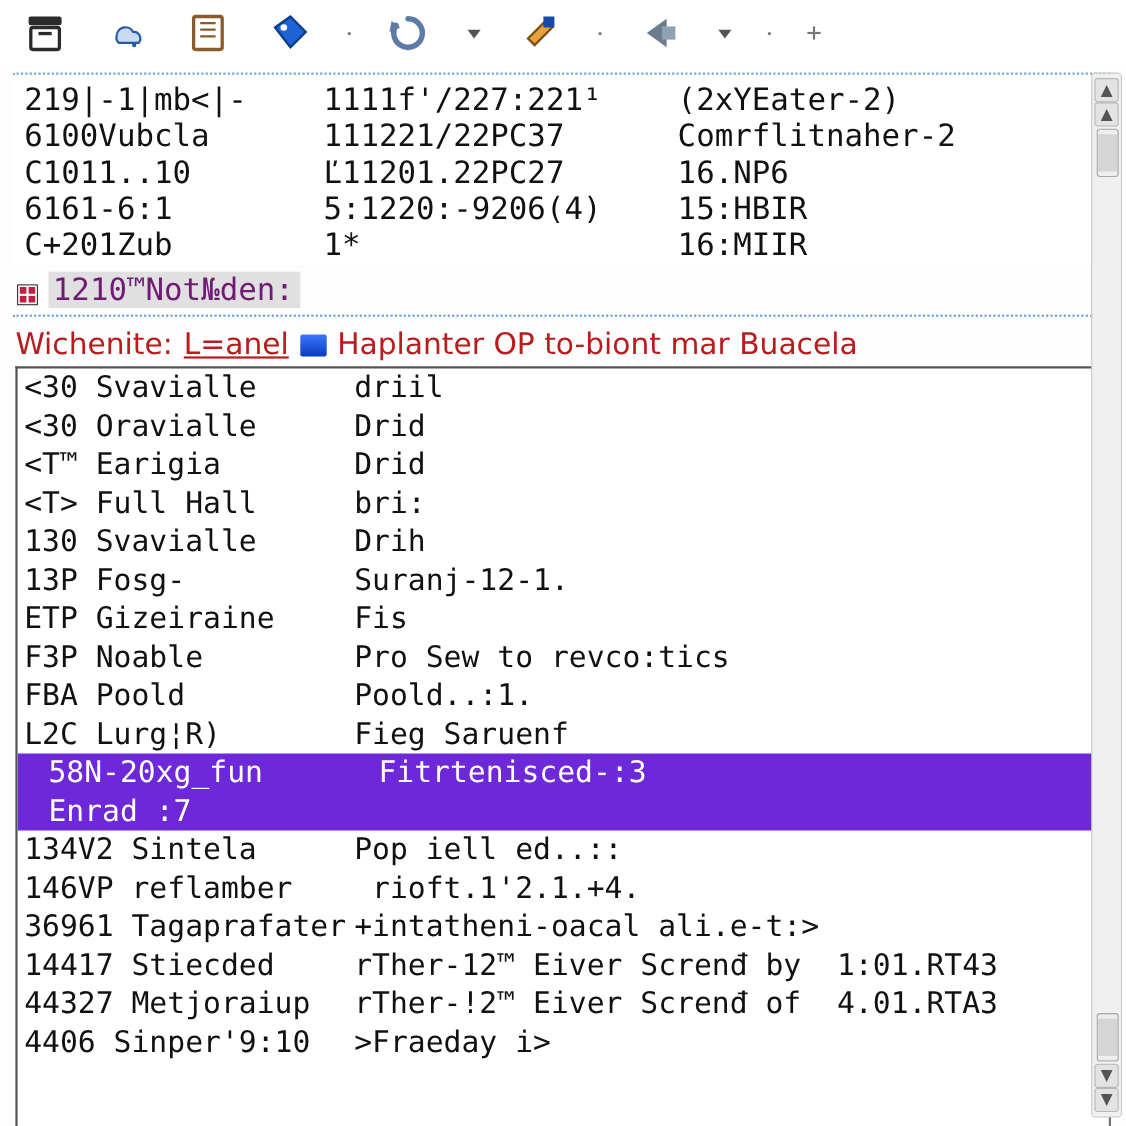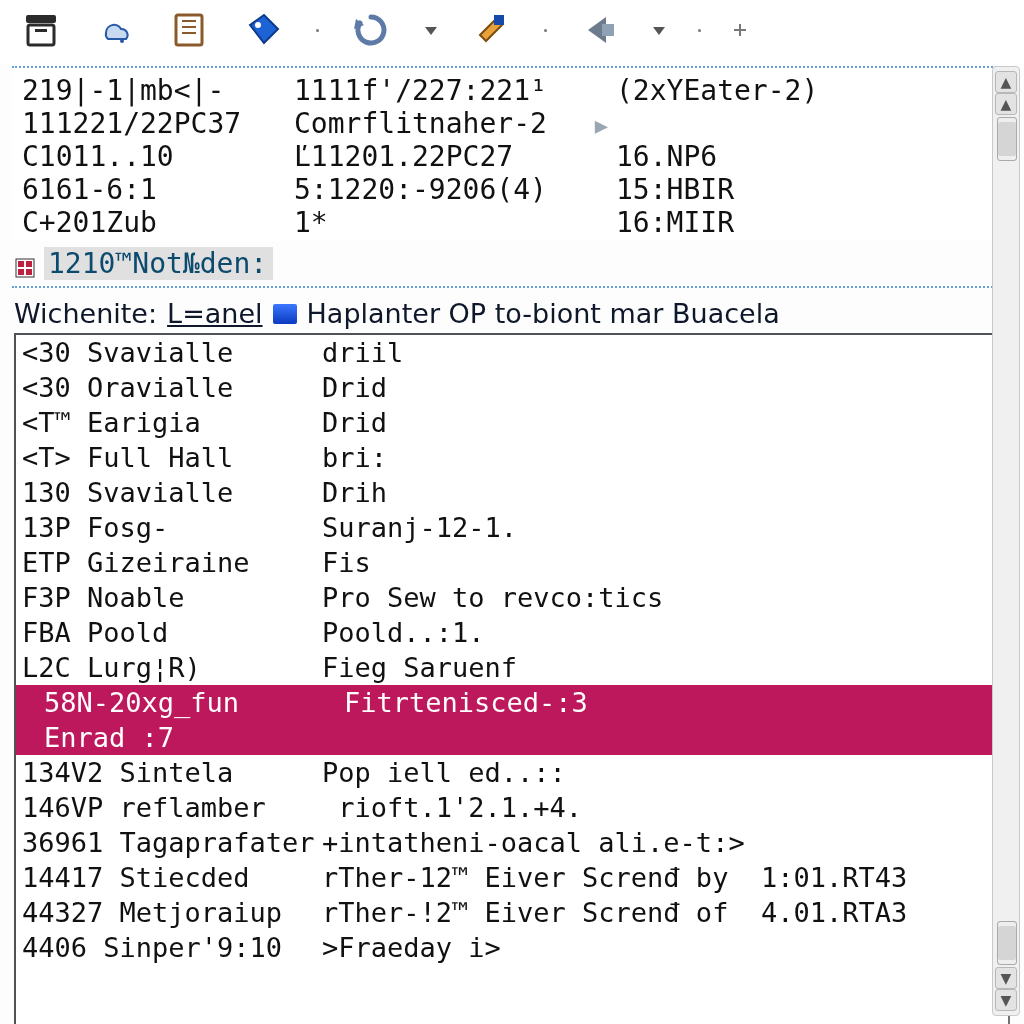--- a/index.html
+++ b/index.html
@@ -69,40 +69,40 @@
   }
 
   .prompt-line {
     display: flex;
     align-items: center;
     gap: 8px;
     margin-top: 4px;
     padding: 2px 6px 4px 2px;
     font-family: "DejaVu Sans Mono", "Liberation Mono", monospace;
     font-size: 28px;
-    color: #0c4a6e;
+    color: #701a75;
   }
   .prompt-line .hl {
     background: #e0e0e0;
     padding: 0 6px 0 4px;
   }
   .prompt-icon {
     width: 22px; height: 22px; flex: 0 0 auto;
   }
 
   .dots-rule2 {
     border-top-color: #6aa0d8;
     margin-top: 2px;
   }
 
   
   .linkbar {
     margin: 10px 14px 4px 14px;
     font-size: 27px;
-    color: #0f172a;
+    color: #b91c1c;
     font-family: "DejaVu Sans", Arial, sans-serif;
     display: flex;
     align-items: center;
     gap: 10px;
   }
   .linkbar .underlined { text-decoration: underline; }
   .linkbar .mini-icon {
     display: inline-flex; width: 24px; height: 20px;
     background: linear-gradient(#3a78ff, #0a3abf);
     border-radius: 2px;
@@ -122,21 +122,21 @@
   }
   .list-row {
     display: grid;
     grid-template-columns: 280px 1fr;
     column-gap: 20px;
     padding: 2px 8px 2px 6px;
     white-space: pre;
     color: #111;
   }
   .list-row.sel {
-    background: #be185d;
+    background: #6d28d9;
     color: #fff;
     padding-left: 28px;
   }
 
   
   .vscroll {
     position: absolute;
     top: 66px;
     right: 4px;
     bottom: 8px;
@@ -243,21 +243,21 @@
           <line x1="4" y1="10" x2="16" y2="10" stroke="#777" stroke-width="2"></line>
         </svg>
     </div>
   </div>
 
   <div class="dots-rule"></div>
 
   <div class="info-wrap">
     <div class="info-panel" id="info-panel">
         <div class="info-row"><span>219|-1|mb&lt;|-</span><span>1111f'/227:221¹</span><span class="info-c3">(2xYEater-2)</span></div>
-        <div class="info-row"><span>111221/22PC37</span><span class="info-c3">Comrflitnaher-2<span class="arrow">▶</span></span></div>
+        <div class="info-row"><span>6100Vubcla</span><span>111221/22PC37</span><span class="info-c3">Comrflitnaher-2<span class="arrow">▶</span></span></div>
         <div class="info-row"><span>C1011..10</span><span>Ľ11201.22PC27</span><span class="info-c3">16.NP6</span></div>
         <div class="info-row"><span>6161-6:1</span><span>5:1220:-9206(4)</span><span class="info-c3">15:HBIR</span></div>
         <div class="info-row"><span>C+201Zub</span><span>1*</span><span class="info-c3">16:MIIR</span></div>
       </div>
     <div class="prompt-line">
       <span class="prompt-icon">
         <svg viewBox="0 0 22 22">
             <rect x="2" y="2" width="18" height="18" fill="#fff" stroke="#333" stroke-width="1"></rect>
             <path d="M4 4h6v6H4zM12 4h6v6h-6zM4 12h6v6H4zM12 12h6v6h-6z" fill="#c02040"></path>
           </svg>

